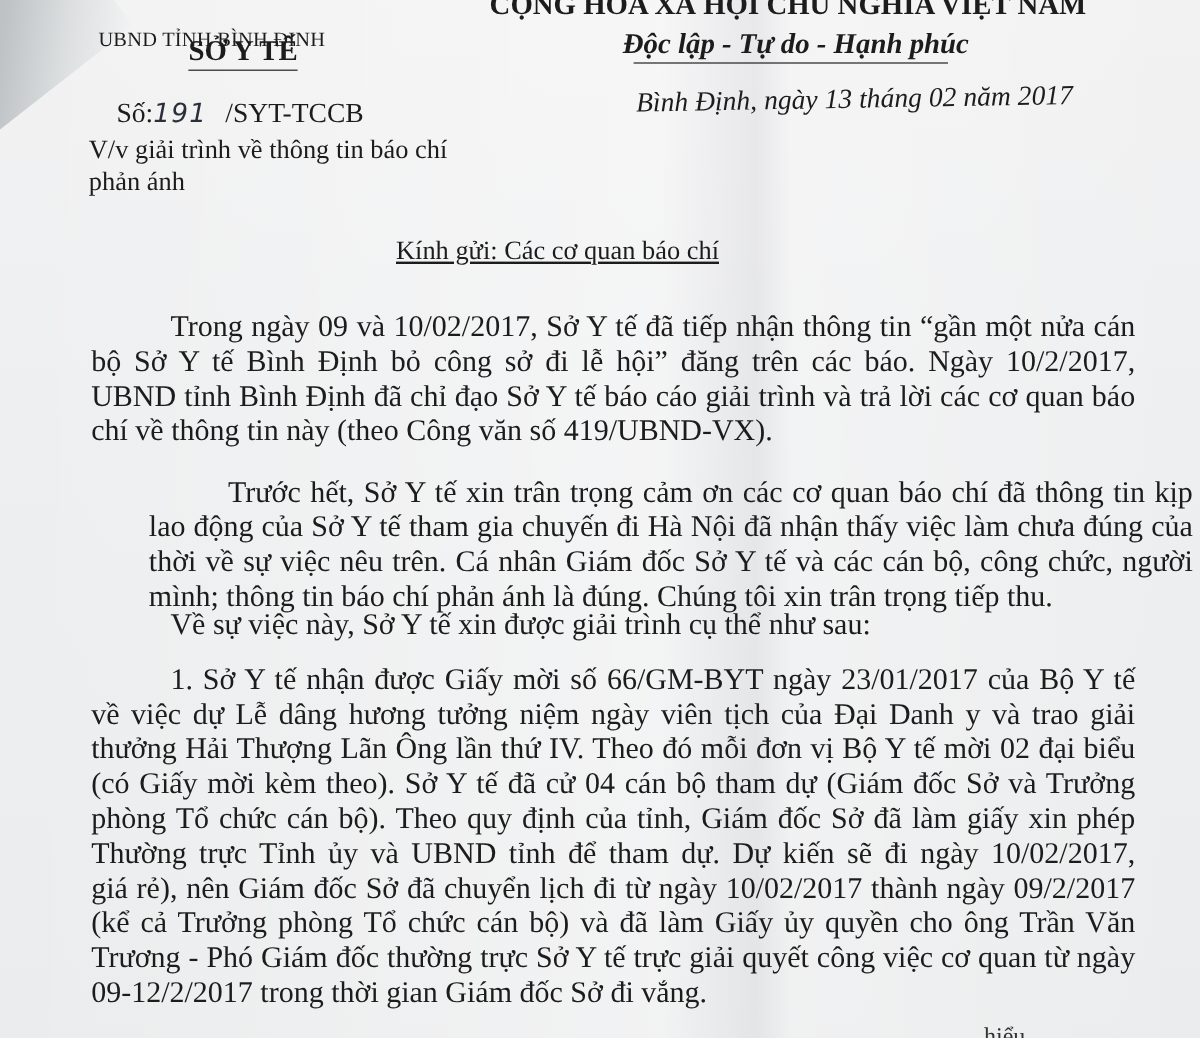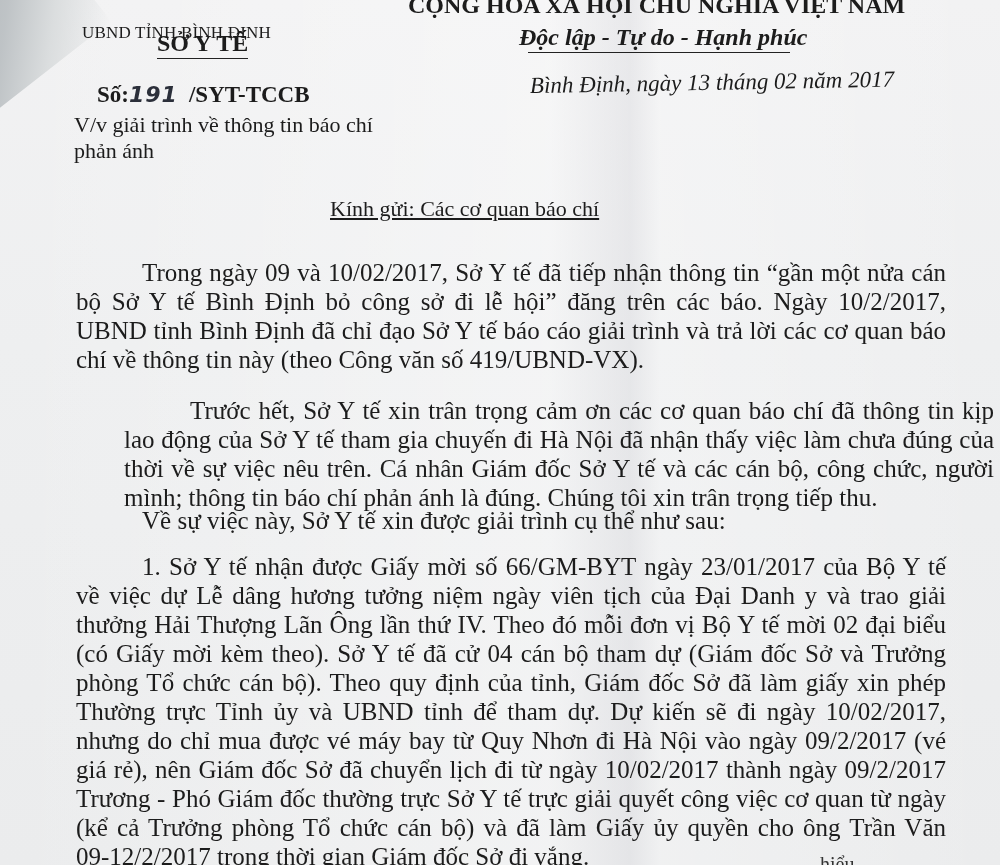--- a/index.html
+++ b/index.html
@@ -61,21 +61,20 @@
       font-style: italic;
     }
     .motto-rule {
       left: 528px; top: 52px;
       width: 262px; height: 0;
       border-top: 1.5px solid #222;
     }
     .docnum {
       left: 97px; top: 82px;
       font-size: 23px;
-      font-weight: bold;
     }
     .docnum .hand {
       font-family: "DejaVu Sans", sans-serif;
       font-style: italic;
       font-size: 22px;
       color: #2b2f3a;
       display: inline-block;
       width: 60px;
       letter-spacing: 1px;
     }
@@ -174,20 +173,19 @@
   <span class="para-line indent last">Về sự việc này, Sở Y tế xin được giải trình cụ thể như sau:</span>
 </div>
 
 <div class="body-text p4">
   <span class="para-line indent">1. Sở Y tế nhận được Giấy mời số 66/GM-BYT ngày 23/01/2017 của Bộ Y tế</span>
   <span class="para-line">về việc dự Lễ dâng hương tưởng niệm ngày viên tịch của Đại Danh y và trao giải</span>
   <span class="para-line">thưởng Hải Thượng Lãn Ông lần thứ IV. Theo đó mỗi đơn vị Bộ Y tế mời 02 đại biểu</span>
   <span class="para-line">(có Giấy mời kèm theo). Sở Y tế đã cử 04 cán bộ tham dự (Giám đốc Sở và Trưởng</span>
   <span class="para-line">phòng Tổ chức cán bộ). Theo quy định của tỉnh, Giám đốc Sở đã làm giấy xin phép</span>
   <span class="para-line">Thường trực Tỉnh ủy và UBND tỉnh để tham dự. Dự kiến sẽ đi ngày 10/02/2017,</span>
-  <span class="para-line">nhưng do chỉ mua được vé máy bay từ Quy Nhơn đi Hà Nội vào ngày 09/2/2017 (vé</span>
   <span class="para-line">giá rẻ), nên Giám đốc Sở đã chuyển lịch đi từ ngày 10/02/2017 thành ngày 09/2/2017</span>
+  <span class="para-line">(kể cả Trưởng phòng Tổ chức cán bộ) và đã làm Giấy ủy quyền cho ông Trần Văn</span>
   <span class="para-line">Trương - Phó Giám đốc thường trực Sở Y tế trực giải quyết công việc cơ quan từ ngày</span>
-  <span class="para-line">(kể cả Trưởng phòng Tổ chức cán bộ) và đã làm Giấy ủy quyền cho ông Trần Văn</span>
   <span class="para-line last">09-12/2/2017 trong thời gian Giám đốc Sở đi vắng.</span>
 </div>
 
 <div class="partial">hiểu</div>
 
 </body></html>

